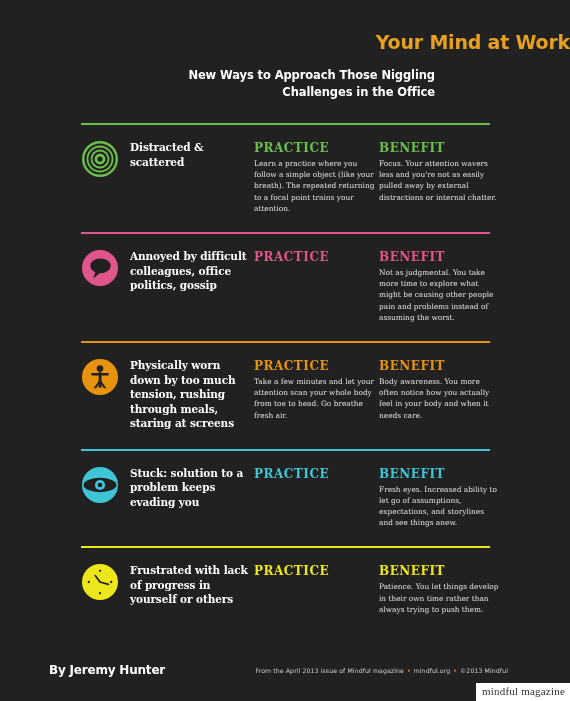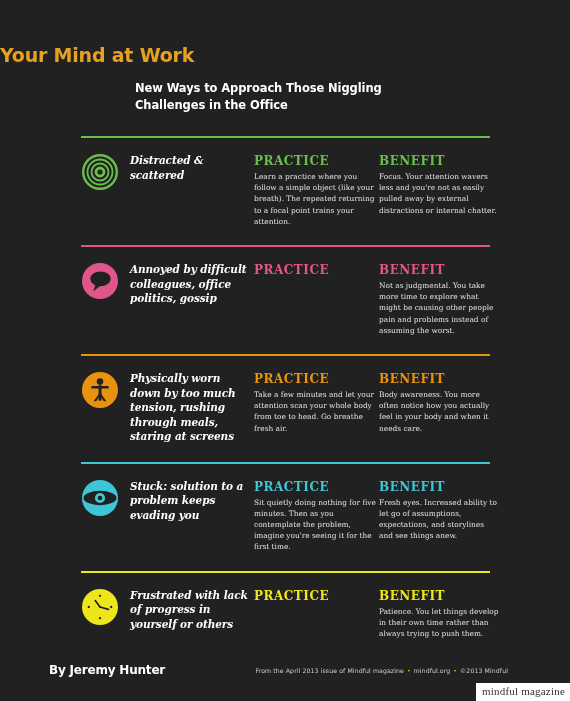--- a/index.html
+++ b/index.html
@@ -11,22 +11,22 @@
     position: relative;
     width: 570px;
     height: 701px;
     background: #212121;
     font-family: "Liberation Sans", sans-serif;
     overflow: hidden;
   }
 
   
   .header {
-    padding-top: 44px;
-    text-align: left;
+    padding-top: 31px;
+    text-align: right;
   }
   .title {
     font-family: "DejaVu Sans", sans-serif;
     font-size: 19px;
     font-weight: bold;
     color: #e8a020;
     letter-spacing: -0.2px;
     margin: 0 0 14px 0;
   }
   .subtitle {
@@ -62,21 +62,20 @@
     width: 49px;
     flex: 0 0 49px;
     padding-top: 2px;
   }
   .icon-cell svg { display: block; }
 
   .issue-cell {
     width: 124px;
     flex: 0 0 124px;
     padding-top: 2px;
-    font-style: italic;
   }
   .issue-text {
     font-family: "DejaVu Serif", serif;
     font-weight: bold;
     font-size: 10.5px;
     line-height: 14.5px;
     color: #ffffff;
     letter-spacing: -0.1px;
   }
 
@@ -247,21 +246,20 @@
             <ellipse cx="19" cy="19" rx="16.5" ry="7.2" fill="#212121"></ellipse>
             <circle cx="19" cy="19" r="5.1" fill="#3ec6d6"></circle>
             <circle cx="19" cy="19" r="2.3" fill="#212121"></circle>
           </svg>
         </div>
         <div class="issue-cell">
           <div class="issue-text">Stuck: solution to a problem keeps evading you</div>
         </div>
         <div class="col practice">
           <div class="col-head" style="color: rgb(62, 198, 214);">PRACTICE</div>
-          <div class="col-body">Sit quietly doing nothing for five minutes. Then as you contemplate the problem, imagine you're seeing it for the first time.</div>
         </div>
         <div class="col benefit">
           <div class="col-head" style="color: rgb(62, 198, 214);">BENEFIT</div>
           <div class="col-body">Fresh eyes. Increased ability to let go of assumptions, expectations, and storylines and see things anew.</div>
         </div>
       </div>
       <div class="row-spacer"></div>
     </div>
 
     <div class="row">

